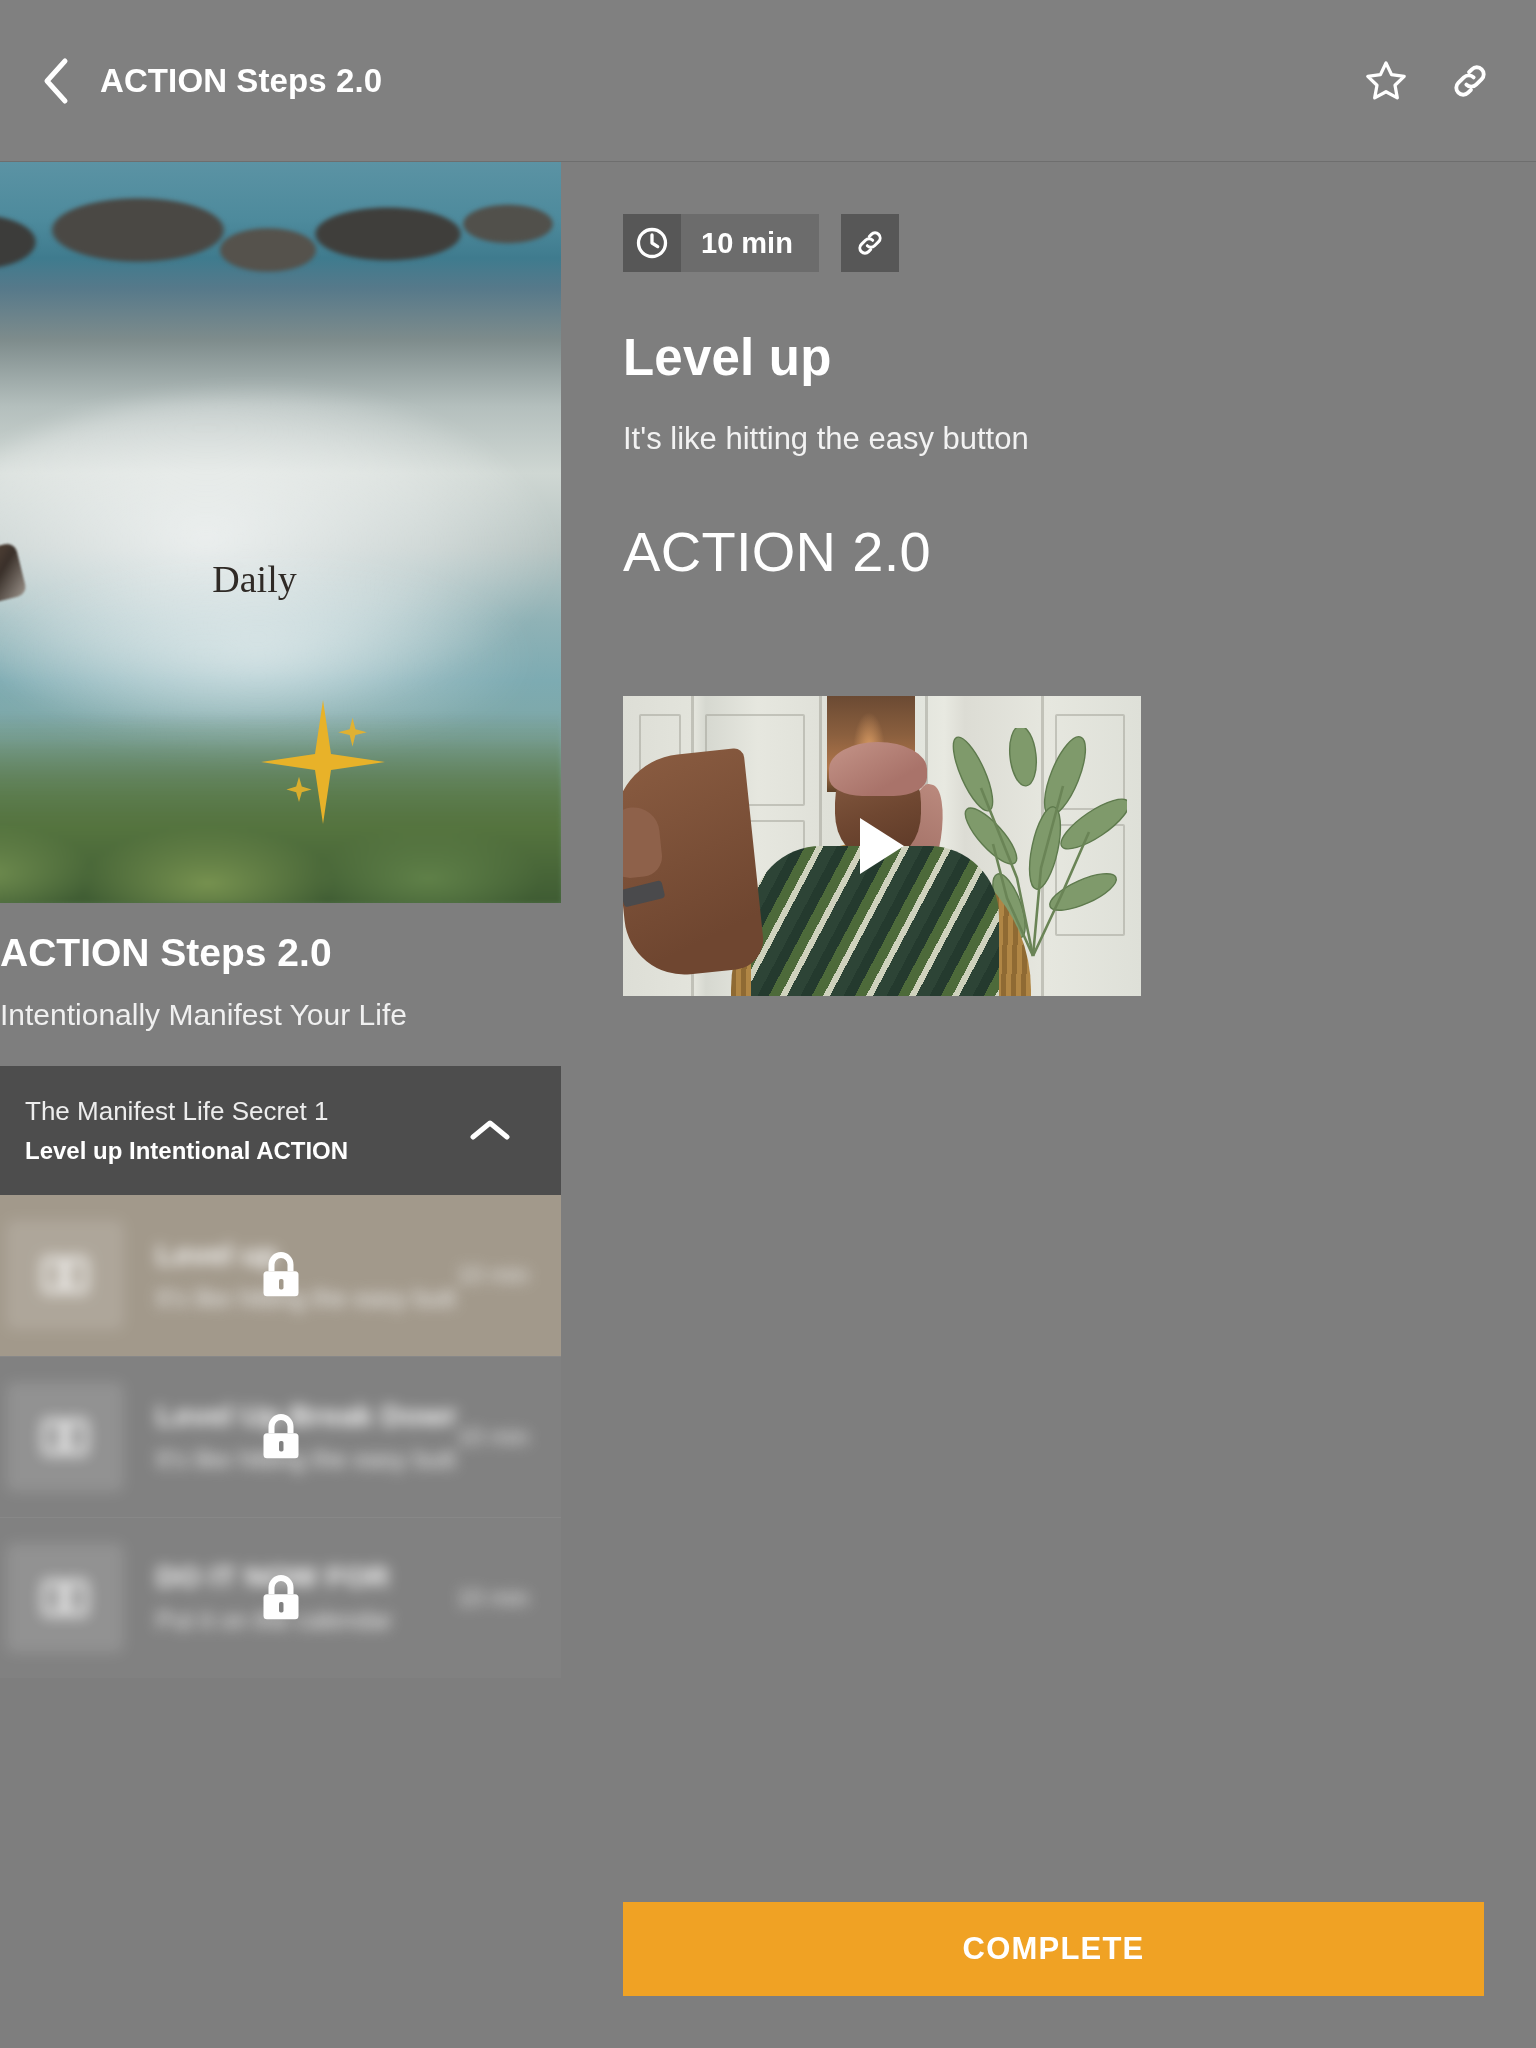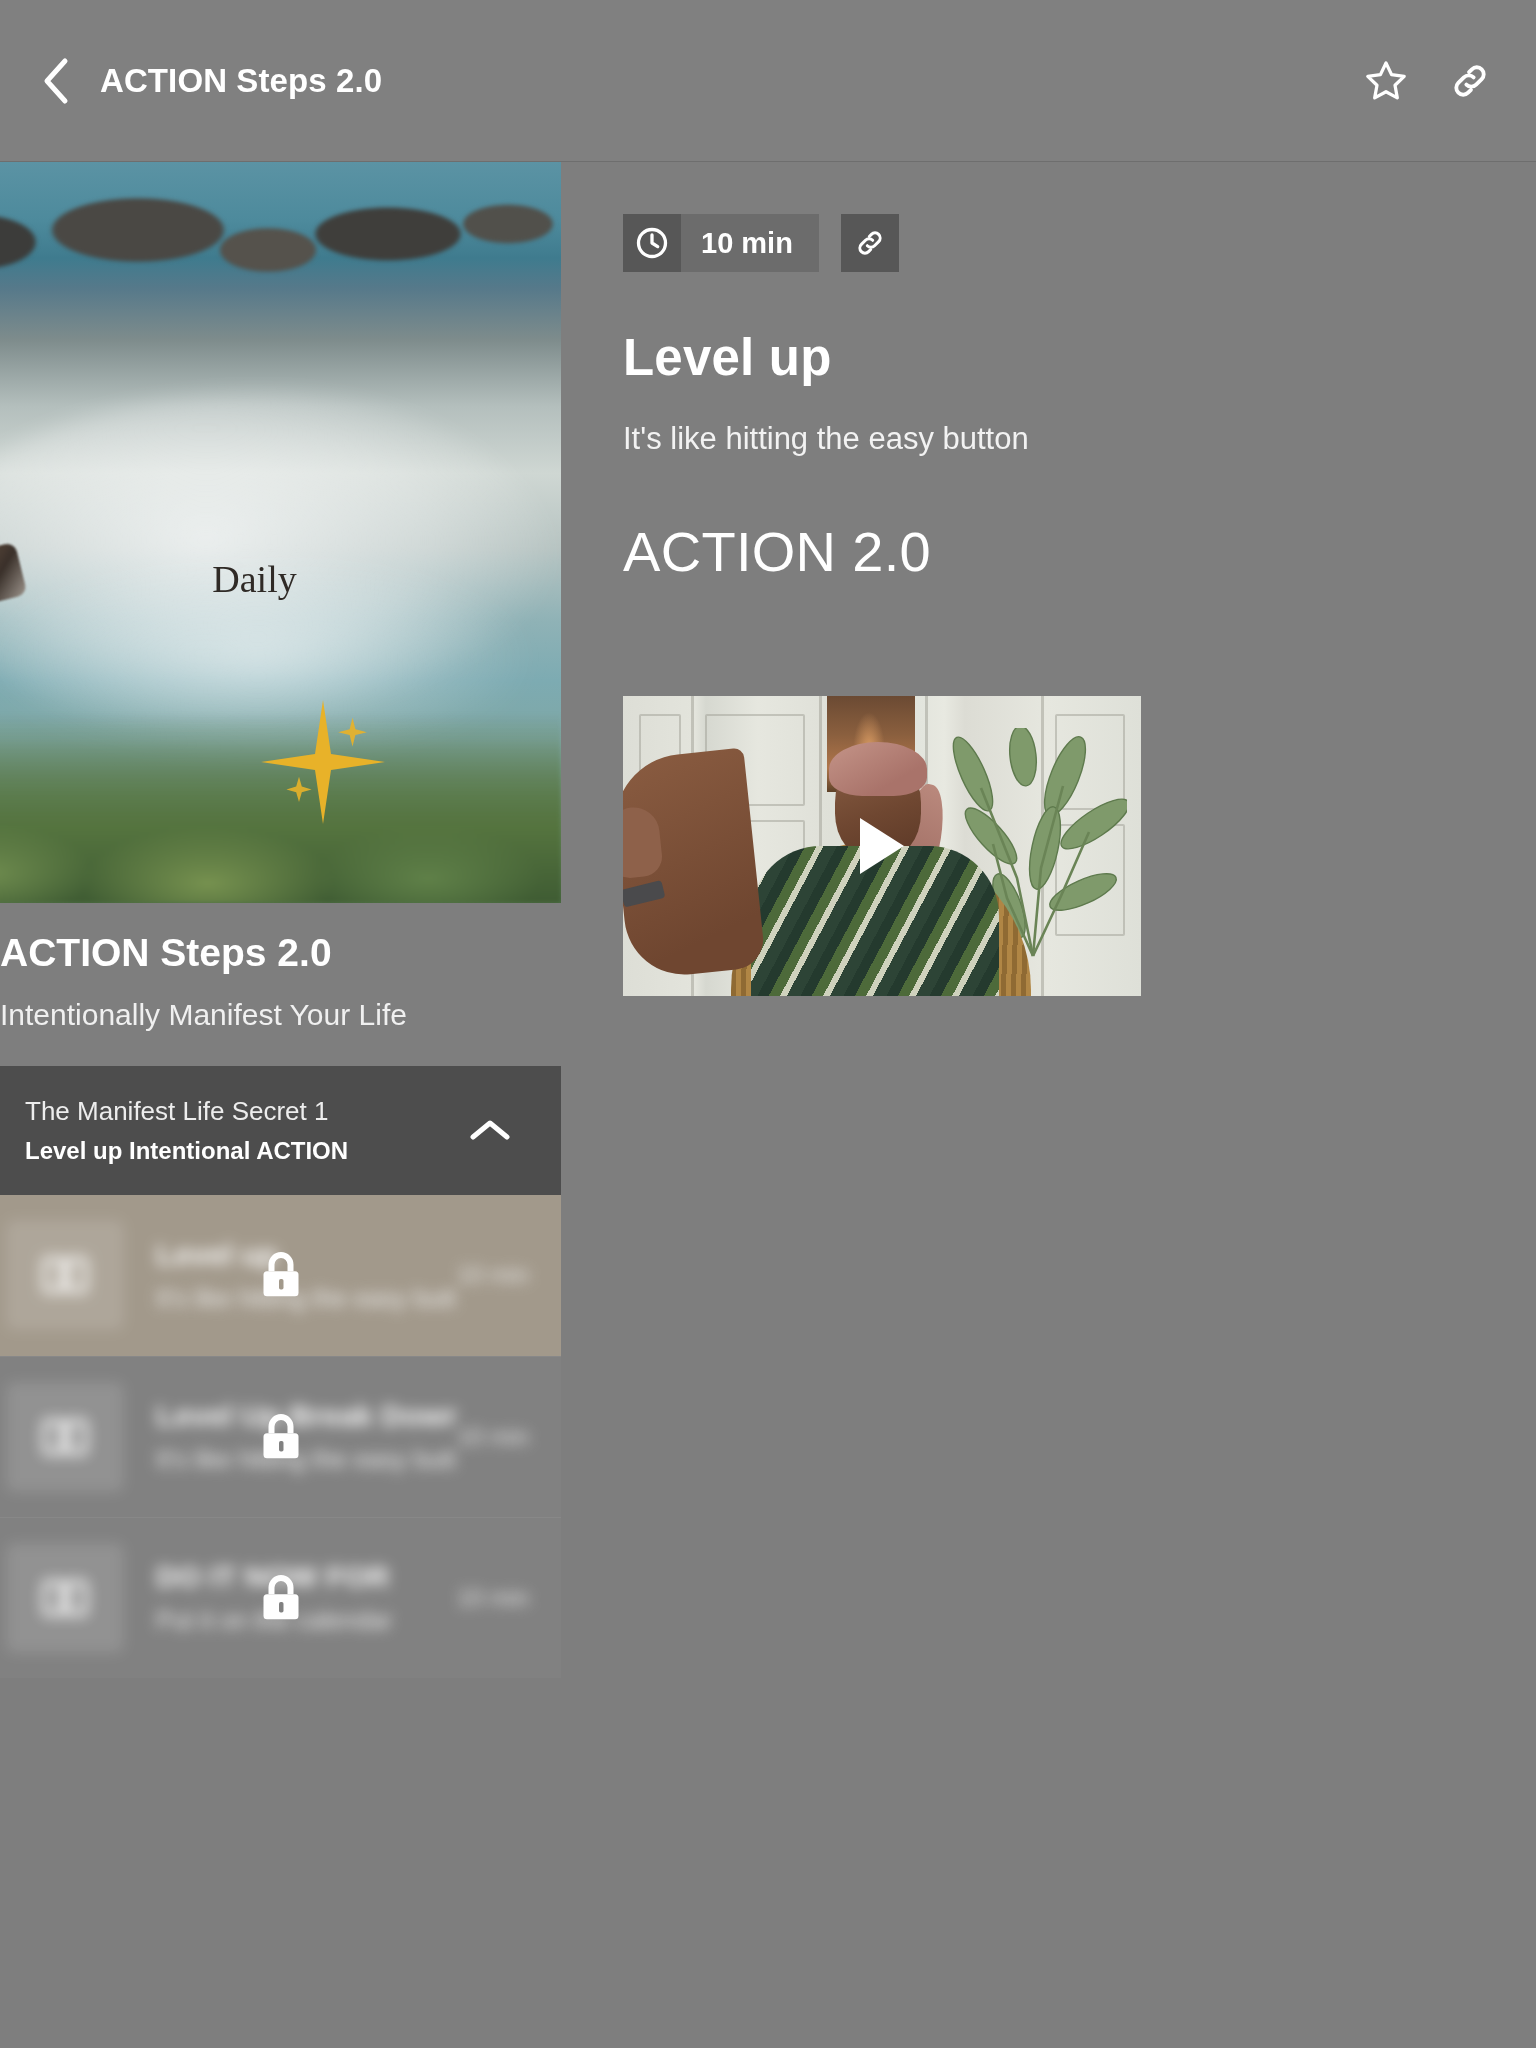--- a/index.html
+++ b/index.html
@@ -676,16 +676,19 @@
         <div class="vid-person-head"></div>
         <div class="vid-headwrap"></div>
         <div class="vid-body"></div>
         <div class="vid-arm">
           <div class="vid-hand"></div>
           <div class="vid-watch"></div>
         </div>
         <div class="play-btn"></div>
       </div>
 
+      <button class="complete-btn">
+        <span class="complete-label">COMPLETE</span>
+      </button>
 
     </div>
   </div>
 </div>
 
 </body></html>

